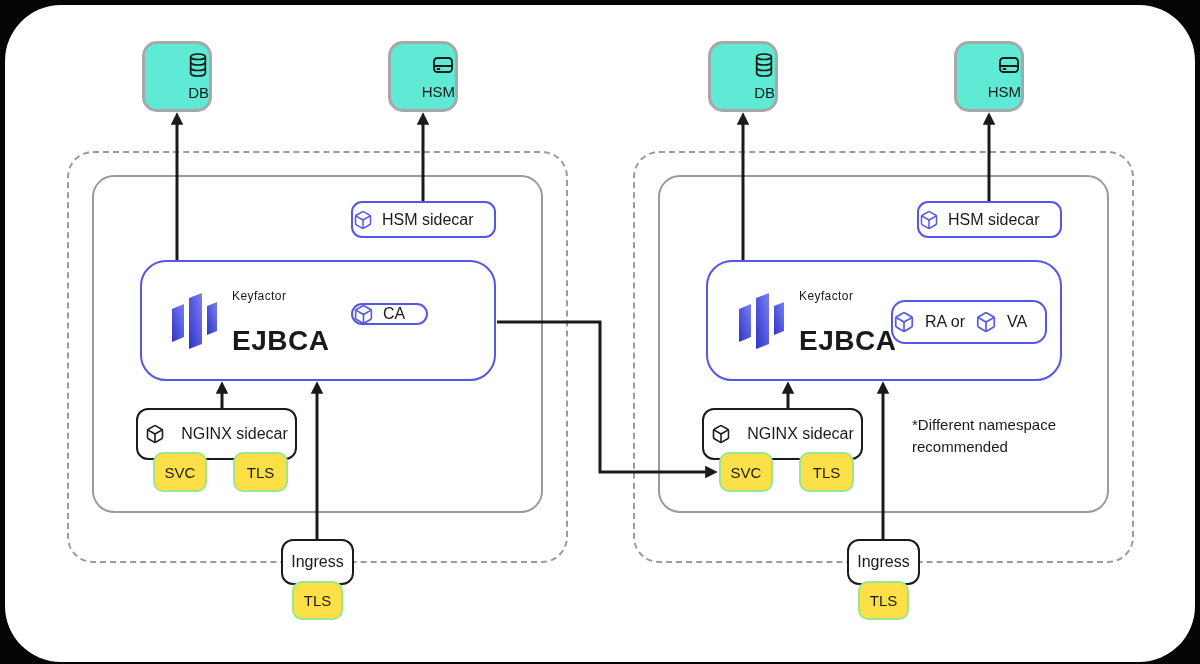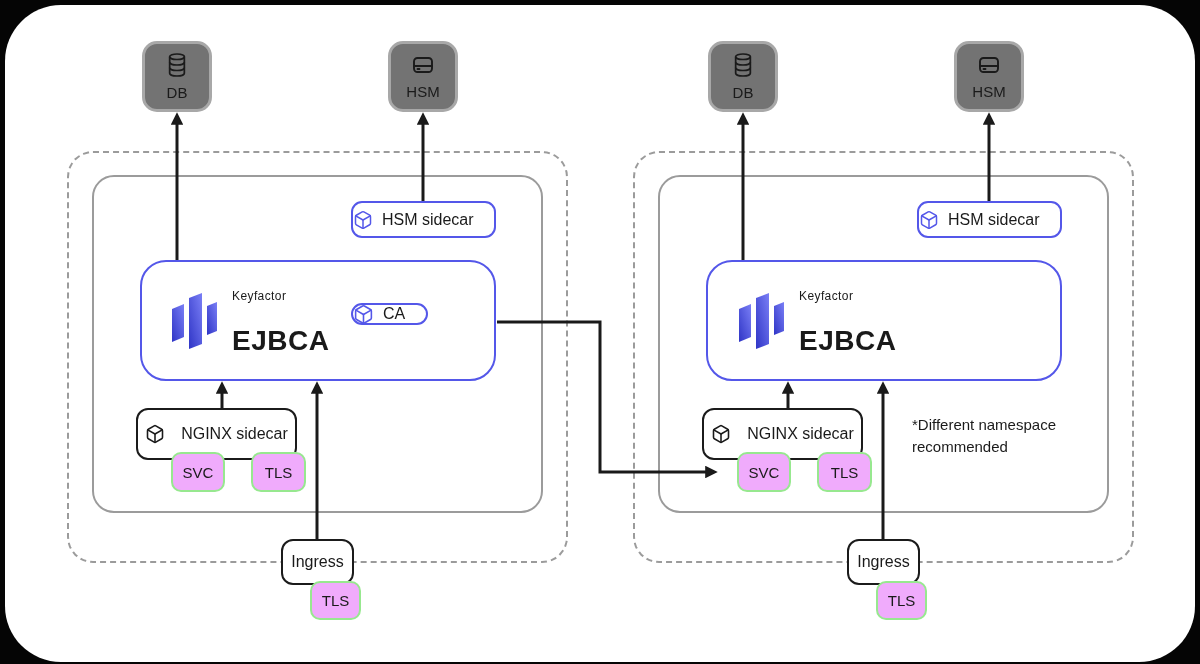--- a/index.html
+++ b/index.html
@@ -7,38 +7,38 @@
     --green:#97e88f;
     --gray:#9b9b9b;
     --ink:#1a1a1a;
   }
   html,body{margin:0;padding:0;background:#050505;}
   .stage{position:relative;width:1200px;height:664px;overflow:hidden;
          font-family:"Liberation Sans",sans-serif;color:var(--ink);}
   .panel{position:absolute;left:5px;top:5px;right:5px;bottom:2px;
          background:#ffffff;border-radius:56px;}
   .abs{position:absolute;box-sizing:border-box;}
-  .node{position:absolute;box-sizing:border-box;background:#737373;
-        display:flex;align-items:center;justify-content:center;}
+  .node{position:absolute;box-sizing:border-box;background:#5eead4;
+        display:flex;align-items:flex-end;justify-content:center;}
   
   .ext{width:70px;height:71px;border:3px solid #a8a8a8;border-radius:15px;
        flex-direction:column;gap:3px;font-size:15px;}
   
   .dashed-box{border:2px dashed var(--gray);border-radius:26px;background:transparent;}
   .solid-box{border:2px solid var(--gray);border-radius:22px;background:transparent;}
   
   .ejbca{border:2px solid var(--indigo);border-radius:26px;background:#fff;}
   .badge-indigo{border:2px solid var(--indigo);border-radius:11px;background:#fff;
         display:flex;align-items:center;justify-content:flex-start;gap:9px;font-size:16px;}
   
   .badge-black{border:2.5px solid #1b1b1b;border-radius:12px;background:#fff;
         display:flex;align-items:center;justify-content:center;gap:16px;font-size:16px;}
   
-  .badge-green{border:2.5px solid var(--green);border-radius:10px;background:#f0abfc;
-        display:flex;align-items:center;justify-content:center;font-size:15px;margin-left:18px;}
+  .badge-green{border:2.5px solid var(--green);border-radius:10px;background:#fde047;
+        display:flex;align-items:center;justify-content:center;font-size:15px;}
   .cube{color:var(--indigo);display:inline-flex;}
   .cube svg,.blackcube svg{display:block;}
   .blackcube{color:#1b1b1b;display:inline-flex;}
   .logo-row{position:absolute;display:flex;align-items:center;gap:14px;}
   .brand{font-size:12px;letter-spacing:.4px;font-weight:500;line-height:1;}
   .product{font-size:28px;font-weight:600;letter-spacing:.5px;line-height:1.05;margin-top:24px;}
   .note{position:absolute;font-size:15px;line-height:1.45;font-weight:400;}
   svg.arrows{position:absolute;left:0;top:0;}
 </style>
 </head>
@@ -201,20 +201,38 @@
         <polygon points="17,6 30,1 30,52 17,57" fill="url(#kfg)"></polygon>
         <polygon points="35,14 45,10 45,39 35,43" fill="url(#kfg)"></polygon>
       </svg>
     </span>
     <span>
       <div class="brand">Keyfactor</div>
       <div class="product">EJBCA</div>
     </span>
   </div>
 
+  <div class="node badge-indigo" style="left:891px;top:300px;width:156px;height:44px;border-radius:14px;gap:10px;">
+    <span class="cube">
+      <svg width="22" height="22" viewBox="0 0 24 24" fill="none" stroke="currentColor" stroke-width="1.8" stroke-linecap="round" stroke-linejoin="round">
+        <path d="M21 8a2 2 0 0 0-1-1.73l-7-4a2 2 0 0 0-2 0l-7 4A2 2 0 0 0 3 8v8a2 2 0 0 0 1 1.73l7 4a2 2 0 0 0 2 0l7-4A2 2 0 0 0 21 16Z"></path>
+        <path d="m3.3 7 8.7 5 8.7-5"></path>
+          <path d="M12 22V12"></path>
+      </svg>
+    </span>
+    <span>RA or</span>
+    <span class="cube">
+      <svg width="22" height="22" viewBox="0 0 24 24" fill="none" stroke="currentColor" stroke-width="1.8" stroke-linecap="round" stroke-linejoin="round">
+        <path d="M21 8a2 2 0 0 0-1-1.73l-7-4a2 2 0 0 0-2 0l-7 4A2 2 0 0 0 3 8v8a2 2 0 0 0 1 1.73l7 4a2 2 0 0 0 2 0l7-4A2 2 0 0 0 21 16Z"></path>
+        <path d="m3.3 7 8.7 5 8.7-5"></path>
+          <path d="M12 22V12"></path>
+      </svg>
+    </span>
+    <span>VA</span>
+  </div>
 
   <div class="node badge-black" style="left:702px;top:408px;width:161px;height:52px;">
     <span class="blackcube">
       <svg width="20" height="20" viewBox="0 0 24 24" fill="none" stroke="currentColor" stroke-width="1.9" stroke-linecap="round" stroke-linejoin="round">
         <path d="M21 8a2 2 0 0 0-1-1.73l-7-4a2 2 0 0 0-2 0l-7 4A2 2 0 0 0 3 8v8a2 2 0 0 0 1 1.73l7 4a2 2 0 0 0 2 0l7-4A2 2 0 0 0 21 16Z"></path>
         <path d="m3.3 7 8.7 5 8.7-5"></path>
           <path d="M12 22V12"></path>
       </svg>
     </span>
     <span>NGINX sidecar</span>

